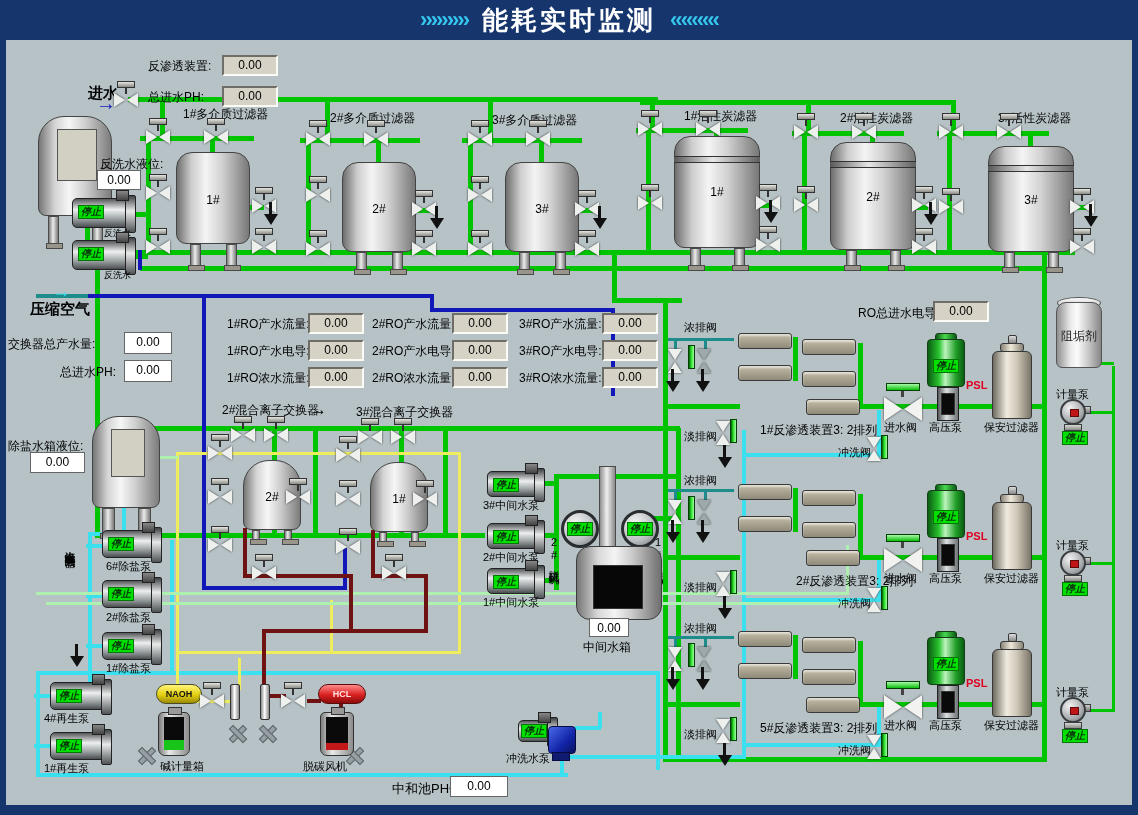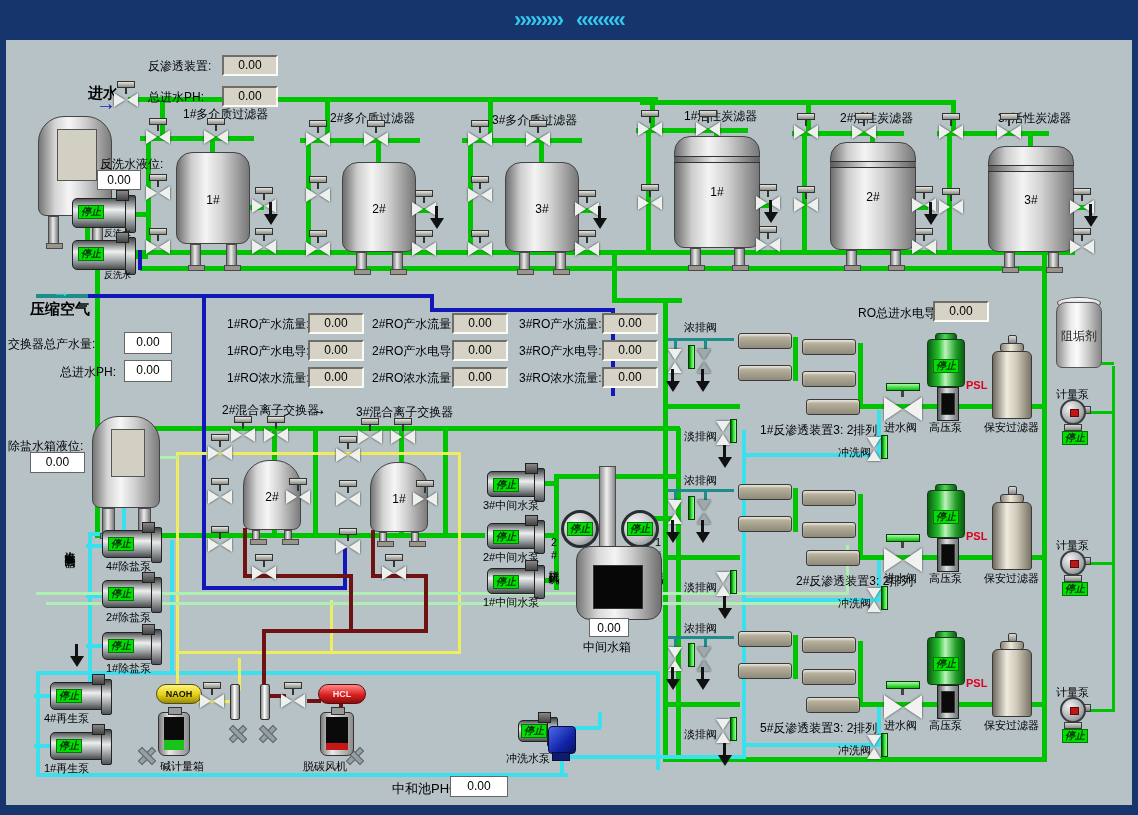--- a/index.html
+++ b/index.html
@@ -85,20 +85,21 @@
 .mtank{position:absolute;background:linear-gradient(90deg,#767676,#d8d8d8 25%,#f4f4f4 45%,#c9c9c9 66%,#6f6f6f);border:1px solid #3d3d3d;border-radius:14px}
 .bwin{position:absolute;background:#070707;border:1px solid #333}
 .arrR{position:absolute;font-weight:bold}
 </style>
 </head>
 <body>
 
 <div id="page">
 <div id="titlebar">
   <span class="deco">›››››››››</span>
+  <span class="t">能耗实时监测</span>
   <span class="deco">‹‹‹‹‹‹‹‹‹</span>
 </div>
 <div id="canvas"></div>
 
 <i class="p pg" style="left:128px;top:97px;width:530px;height:5px"></i>
 <i class="p pg" style="left:640px;top:100px;width:316px;height:5px"></i>
 <i class="p pg" style="left:160px;top:101px;width:5px;height:36px"></i>
 <i class="p pg" style="left:325px;top:101px;width:5px;height:38px"></i>
 <i class="p pg" style="left:488px;top:101px;width:5px;height:38px"></i>
 <i class="p pg" style="left:650px;top:104px;width:5px;height:26px"></i>
@@ -430,21 +431,21 @@
 <div class="dome" style="left:92px;top:416px;width:68px;height:92px">
       <div class="win" style="left:18px;top:12px;width:34px;height:48px"></div>
     </div>
 <div class="leg" style="left:102px;top:508px;height:30px;width:13px"></div>
 <div class="leg" style="left:138px;top:508px;height:30px;width:13px"></div>
 <div class="vt" style="left:62px;top:542px;height:104px">去汽机车间除氧器</div>
 <u class="arrd" style="left:70px;top:644px"></u>
 <div class="pumph" style="left:102px;top:530px;width:54px;height:28px">
       <i class="badge">停止</i>
     </div>
-<div class="lbl s11" style="left:106px;top:560px">4#除盐泵</div>
+<div class="lbl s11" style="left:106px;top:560px">6#除盐泵</div>
 <div class="pumph" style="left:102px;top:580px;width:54px;height:28px">
       <i class="badge">停止</i>
     </div>
 <div class="lbl s11" style="left:106px;top:611px">2#除盐泵</div>
 <div class="pumph" style="left:102px;top:632px;width:54px;height:28px">
       <i class="badge">停止</i>
     </div>
 <div class="lbl s11" style="left:106px;top:662px">1#除盐泵</div>
 <div class="pumph" style="left:50px;top:682px;width:56px;height:28px">
       <i class="badge">停止</i>

